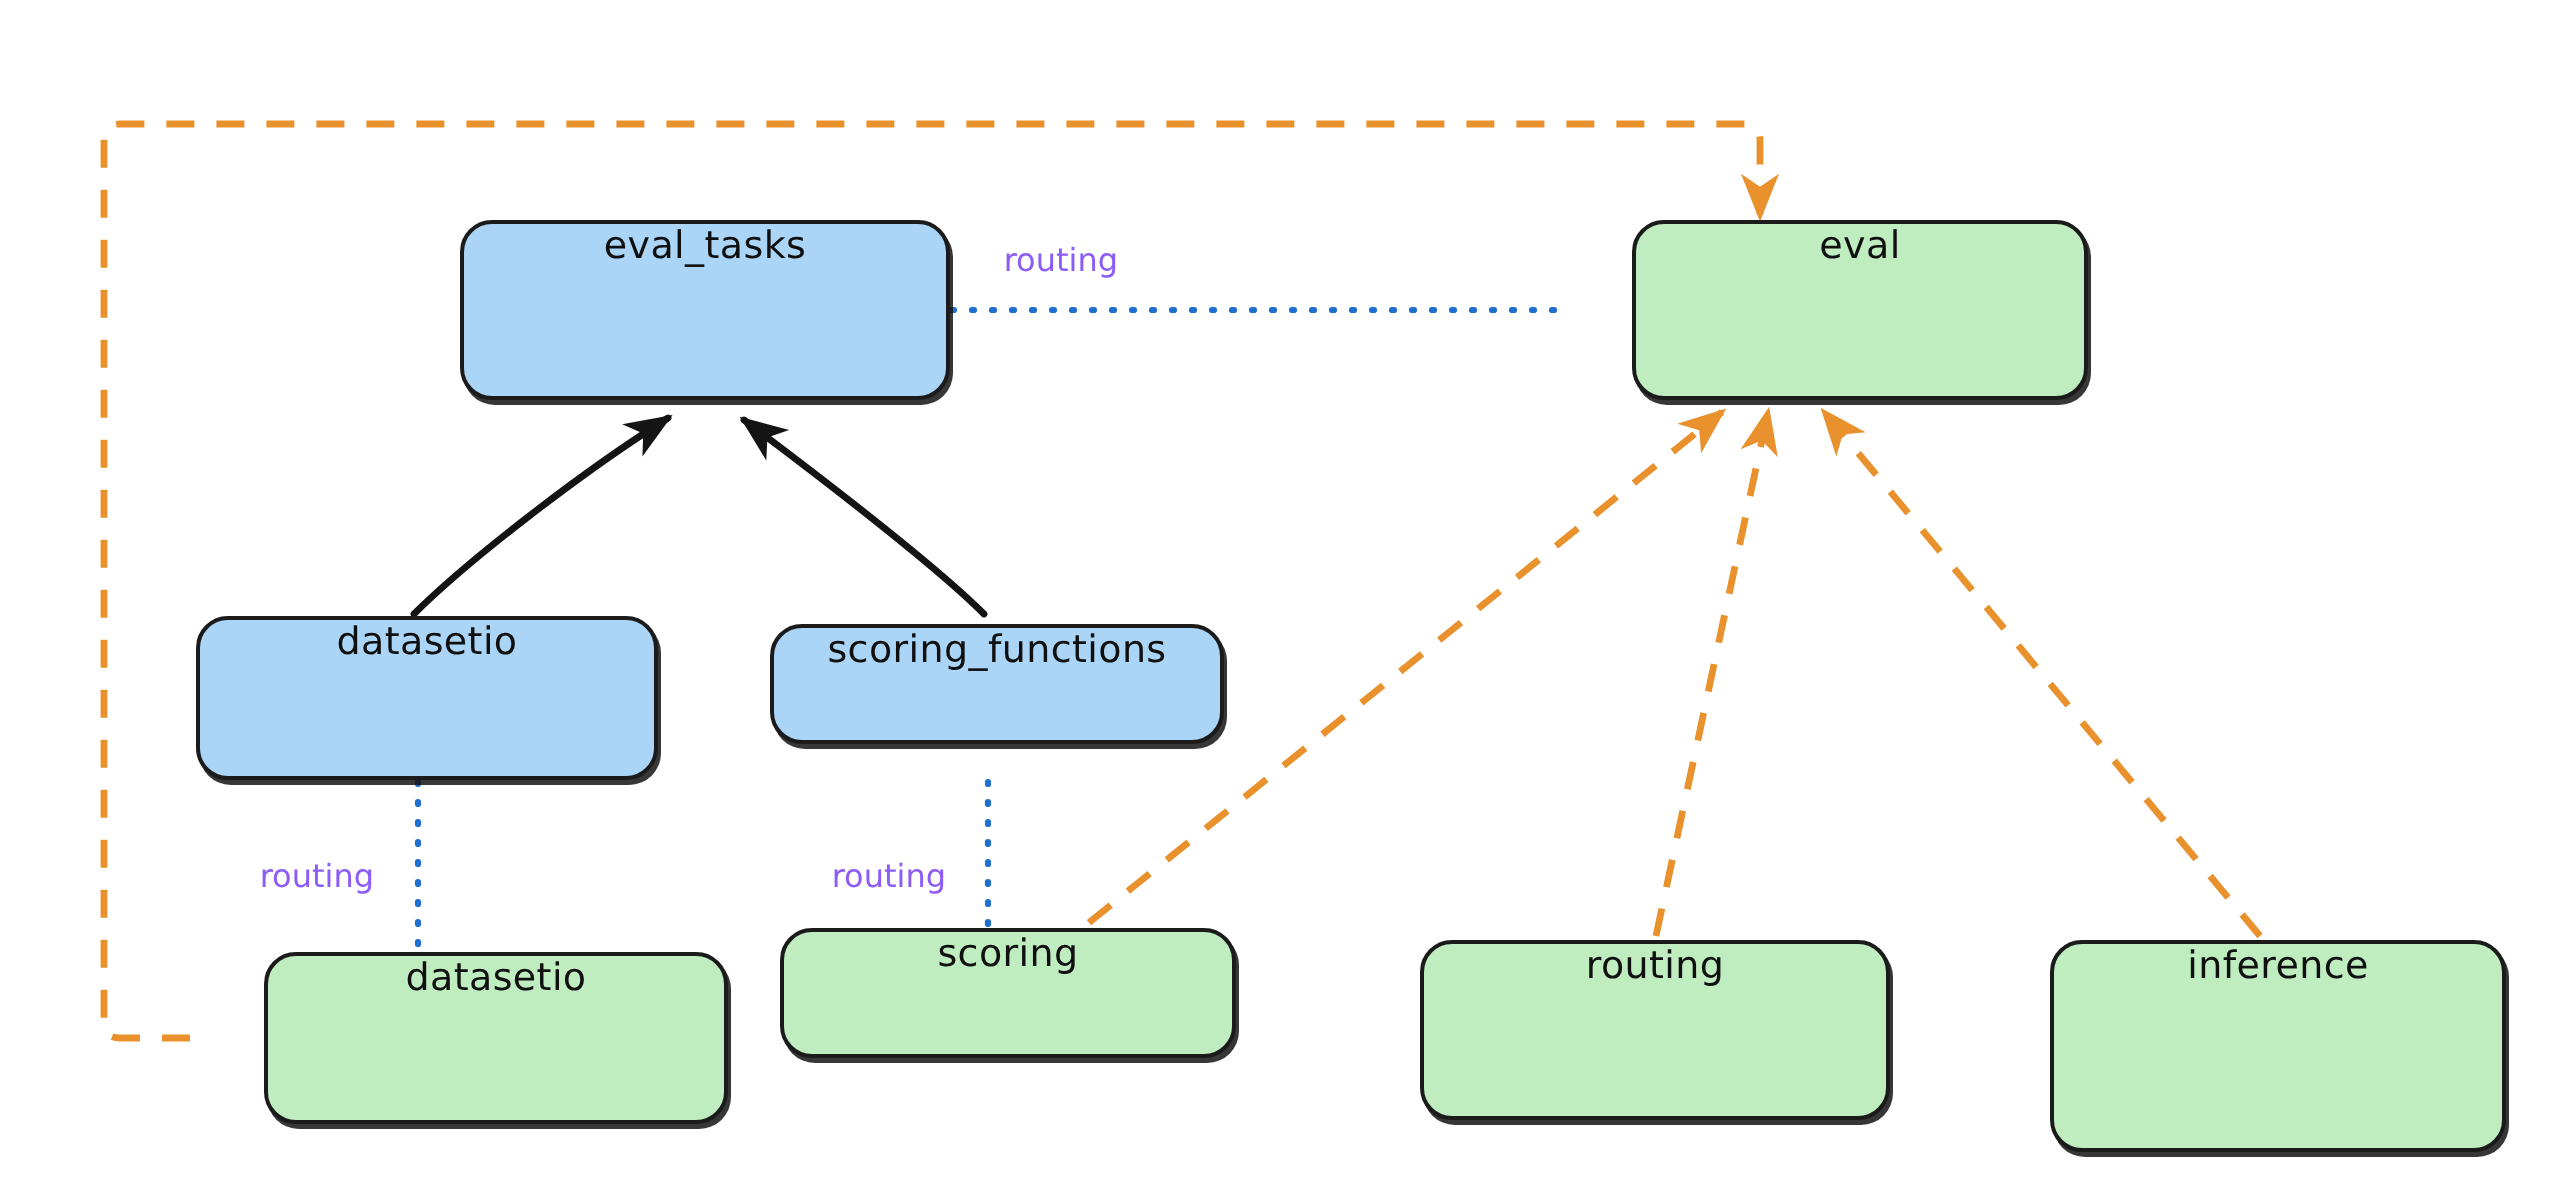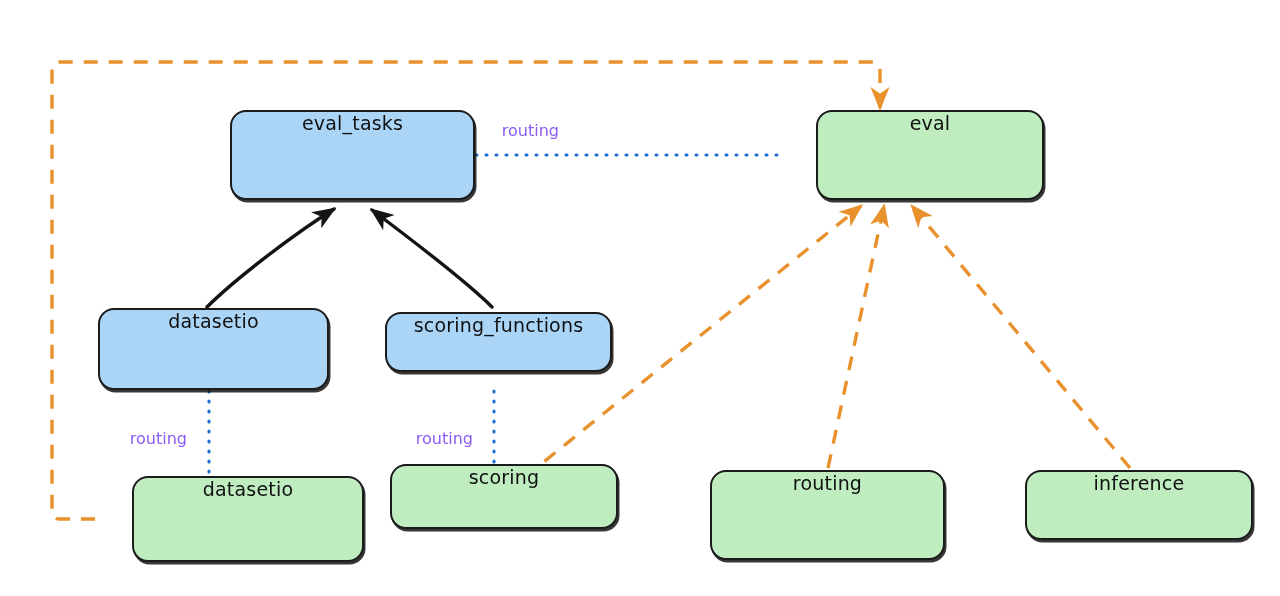--- a/index.html
+++ b/index.html
@@ -96,21 +96,21 @@
       </div>
       <div class="node green" style="left: 96px; top: 476px; width: 232px; height: 86px; margin-left: 36px;">
         <span>datasetio</span>
       </div>
       <div class="node green" style="left: 390px; top: 464px; width: 228px; height: 65px;">
         <span>scoring</span>
       </div>
       <div class="node green" style="left: 710px; top: 470px; width: 235px; height: 90px;">
         <span>routing</span>
       </div>
-      <div class="node green" style="left: 1025px; top: 470px; width: 228px; height: 70px;">
+      <div class="node green" style="left: 1025px; top: 470px; width: 228px; height: 106px;">
         <span>inference</span>
       </div>
     </div>
   <div id="labels-layer">
       <div class="edge-label" style="left: 568px; top: 130px;">routing</div>
       <div class="edge-label" style="left: 196px; top: 438px;">routing</div>
       <div class="edge-label" style="left: 482px; top: 438px;">routing</div>
     </div>
 
 </div>

